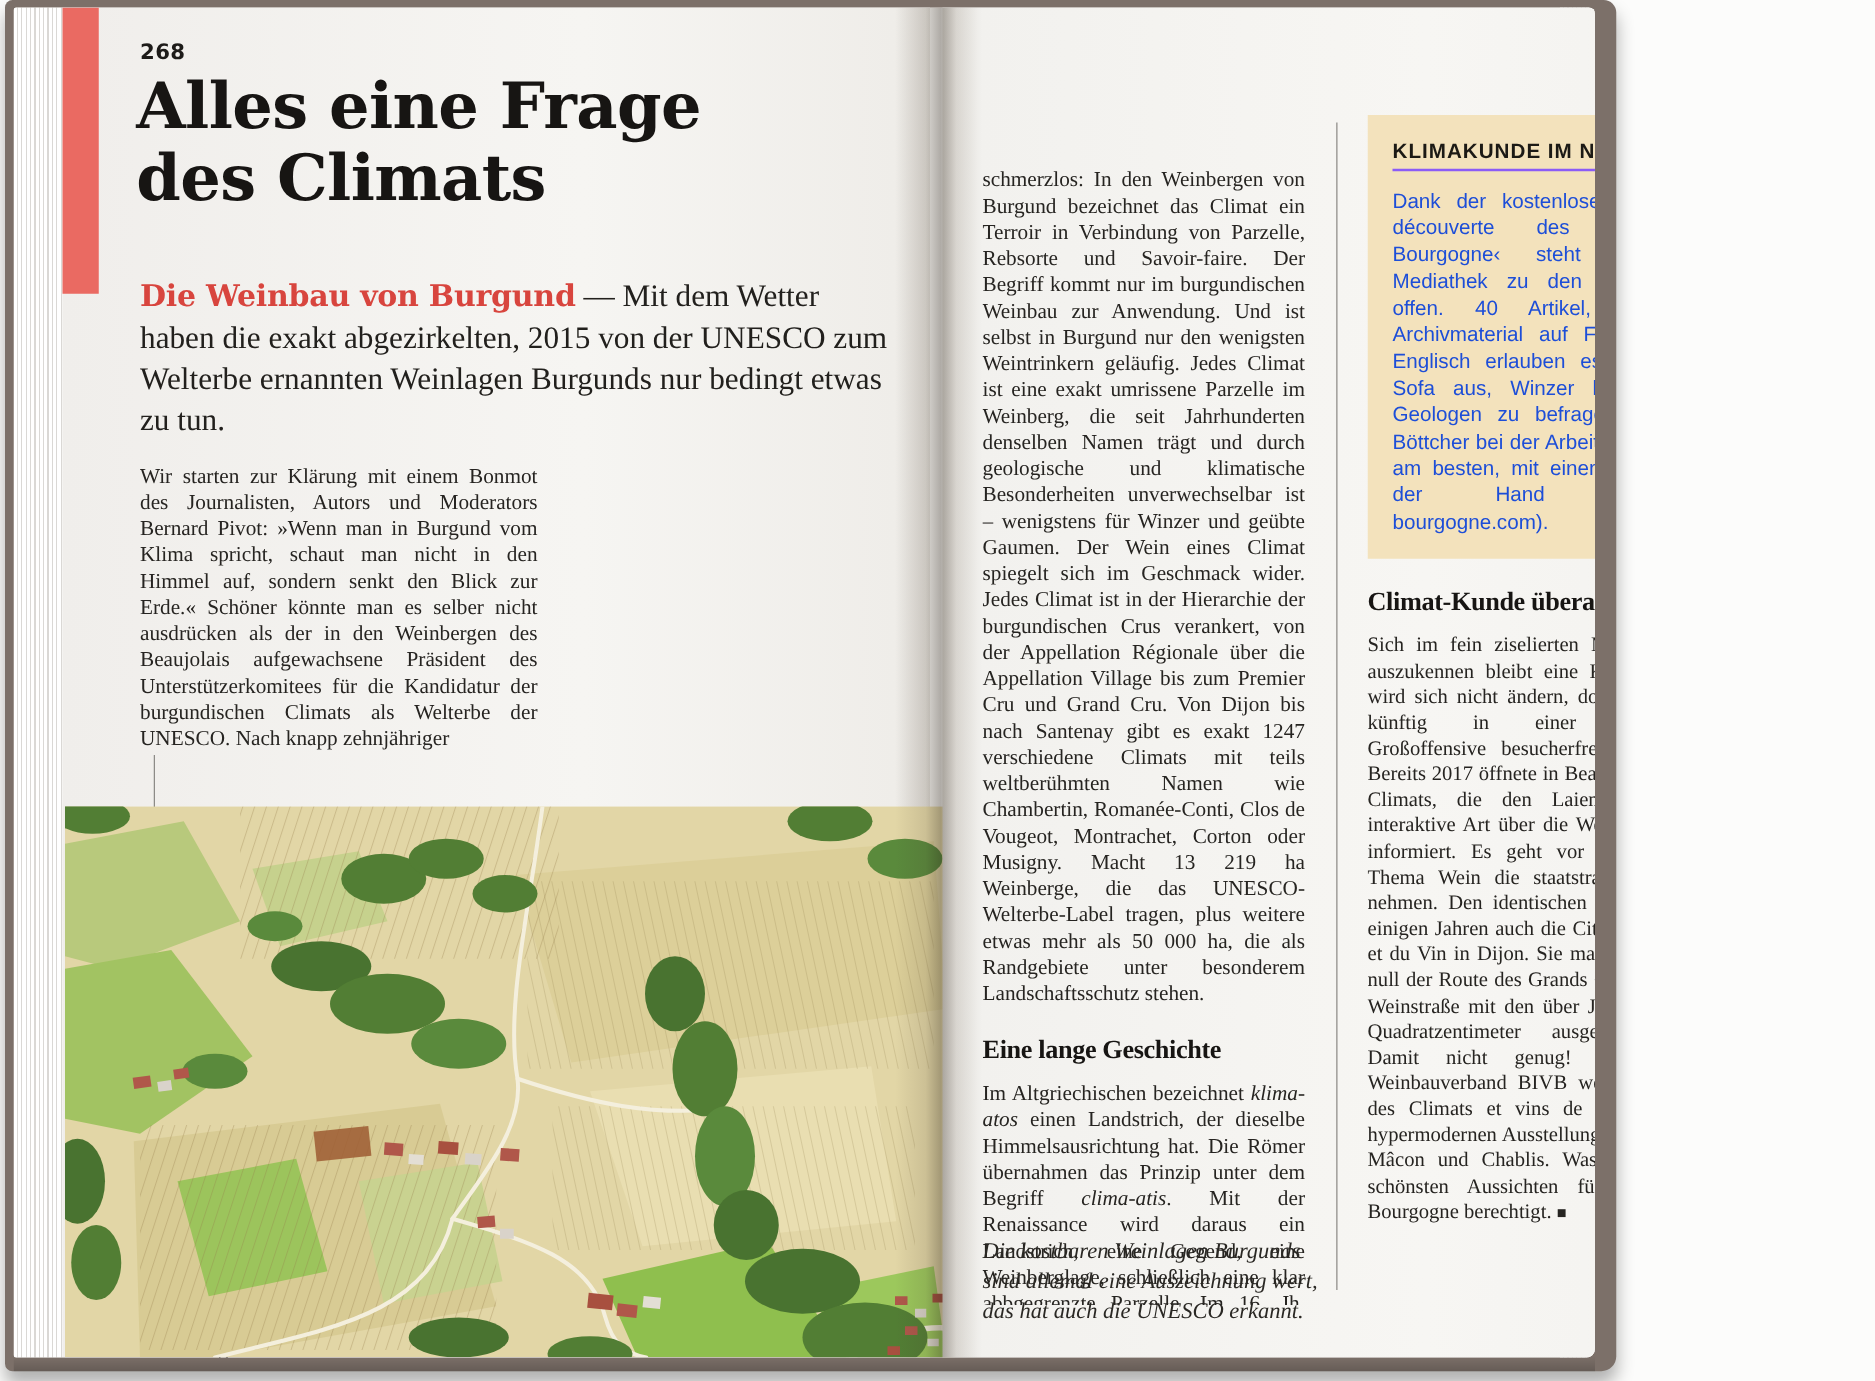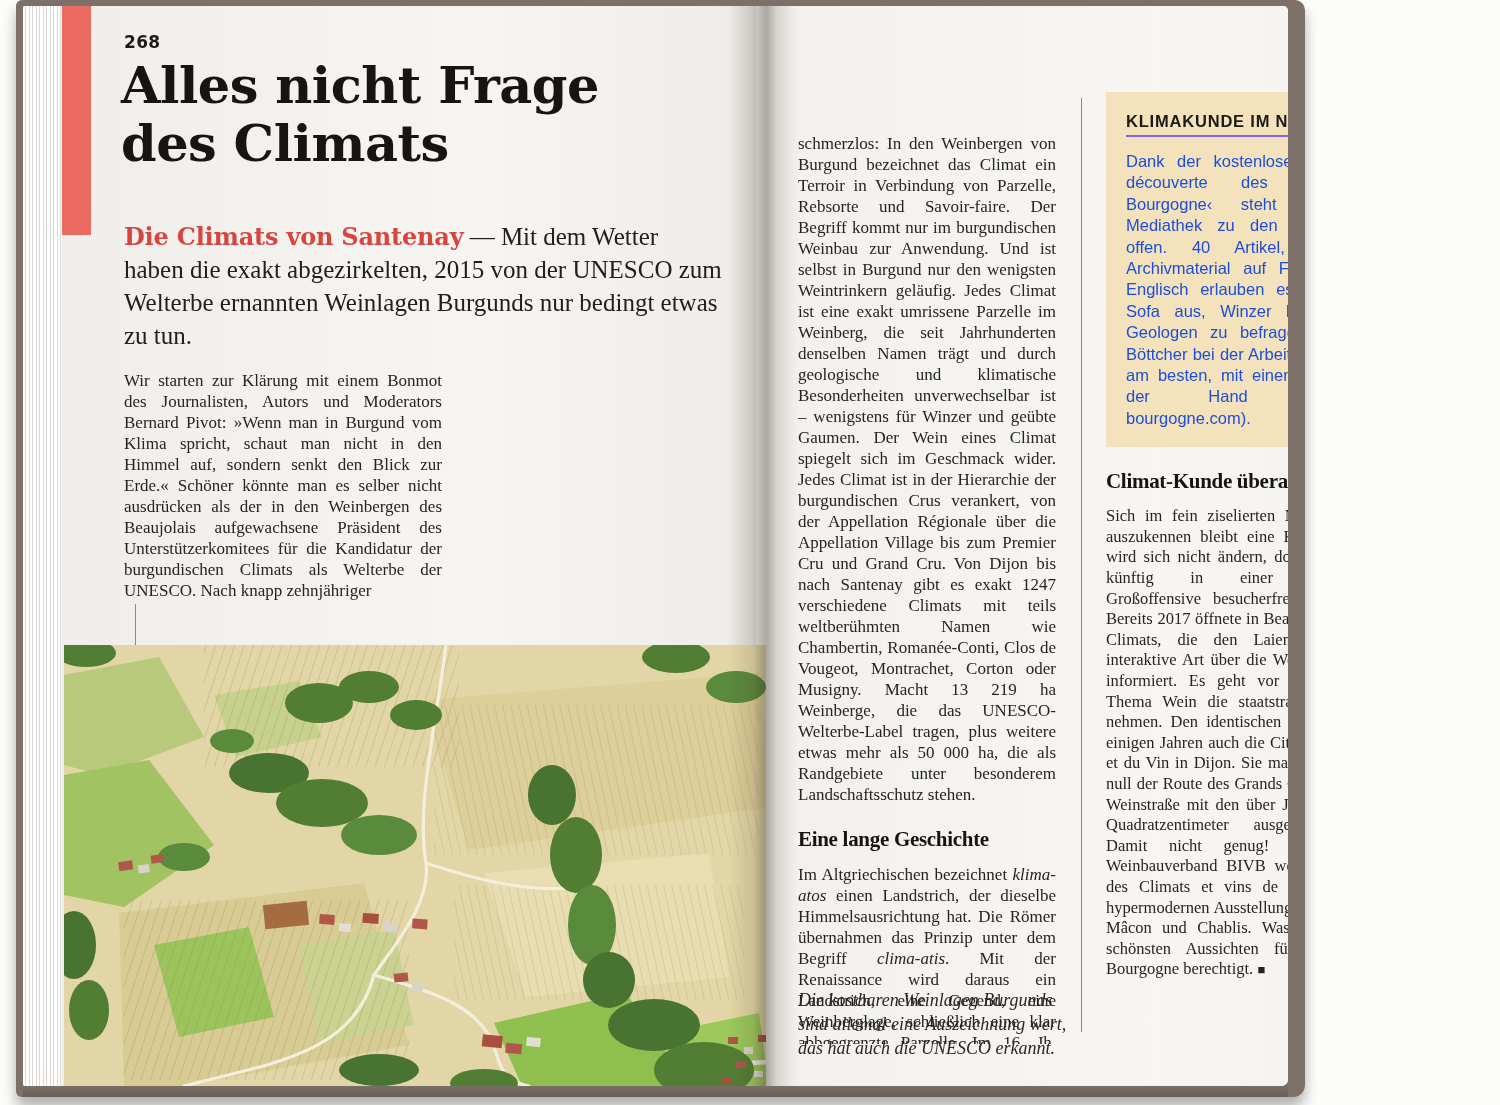--- a/index.html
+++ b/index.html
@@ -1,19 +1,19 @@
 <!DOCTYPE html>
 <html><head>
 <meta charset="utf-8">
 <style>
   html,body{margin:0;padding:0;width:1500px;height:1105px;overflow:hidden;
     background:#fcfcfb;font-family:"Liberation Serif",serif;}
   *{box-sizing:border-box;}
 
-  .book{position:absolute;left:16px;top:0;width:1289px;height:1105px;}
+  .book{position:absolute;left:4px;top:0;width:1289px;height:1105px;}
   .cover{position:absolute;left:0;top:0;right:0;bottom:8px;background:#7c7069;
     border-radius:6px 10px 12px 6px;box-shadow:0 10px 14px rgba(0,0,0,.30);}
   .pages{position:absolute;left:7px;top:6px;right:17px;bottom:19px;background:#f3f2ef;
     border-radius:2px 5px 7px 2px;overflow:hidden;}
 
   .stack{position:absolute;top:0;bottom:0;
     background:repeating-linear-gradient(90deg,#ffffff 0 2.5px,#dad8d5 2.5px 3.5px);}
   .stack.left{left:0;width:39px;}
   .stack.right{right:0;width:28px;}
 
@@ -90,23 +90,23 @@
   <div class="cover"></div>
   <div class="pages">
 
     <div class="stack left"></div>
     <div class="stack right"></div>
 
     <div class="page page-left">
       <div class="red-bar"></div>
       <div class="pageno pl">268</div>
 
-      <h1 class="headline"><span>Alles nicht Frage</span><br><span>des Climats</span></h1>
-
-      <p class="standfirst"><span class="lead">Die Climats von Santenay</span> <span>—</span> <span>Mit dem Wetter haben die exakt abgezirkelten, 2015 von der UNESCO zum Welterbe ernannten Weinlagen Burgunds nur bedingt etwas zu tun.</span></p>
+      <h1 class="headline"><span>Alles eine Frage</span><br><span>des Climats</span></h1>
+
+      <p class="standfirst"><span class="lead">Die Weinbau von Burgund</span> <span>—</span> <span>Mit dem Wetter haben die exakt abgezirkelten, 2015 von der UNESCO zum Welterbe ernannten Weinlagen Burgunds nur bedingt etwas zu tun.</span></p>
 
       <div class="lcols">
         <div class="lcol1">
           <p class="body">Wir starten zur Klärung mit einem Bonmot des Journalisten, Autors und Moderators Bernard Pivot: »Wenn man in Burgund vom Klima spricht, schaut man nicht in den Himmel auf, sondern senkt den Blick zur Erde.« Schöner könnte man es selber nicht ausdrücken als der in den Weinbergen des Beaujolais aufgewachsene Präsident des Unterstützerkomitees für die Kandidatur der burgundischen Climats als Welterbe der UNESCO. Nach knapp zehnjähriger</p>
         </div>
         <div class="vrule"></div>
         <div class="lcol2">
           <p class="body"><span>Vorbereitungsarbeit erfolgte dann im Juli 2015 die Aufnahme in die prestigeträchtige Weltliste, was, nebenbei gesagt, Nummer acht für Burgund macht, bei 42 französischen Welterbetiteln insgesamt.</span><br><span class="quote-line">»Pas mal!«</span></p>
           <h3 class="sect">Eine Frage der Definition</h3>
           <p class="body">Um die genaue Definition kommen wir jedoch trotz des hübschen Bonmots von Monsieur Pivot nicht herum. Kurz und</p>

